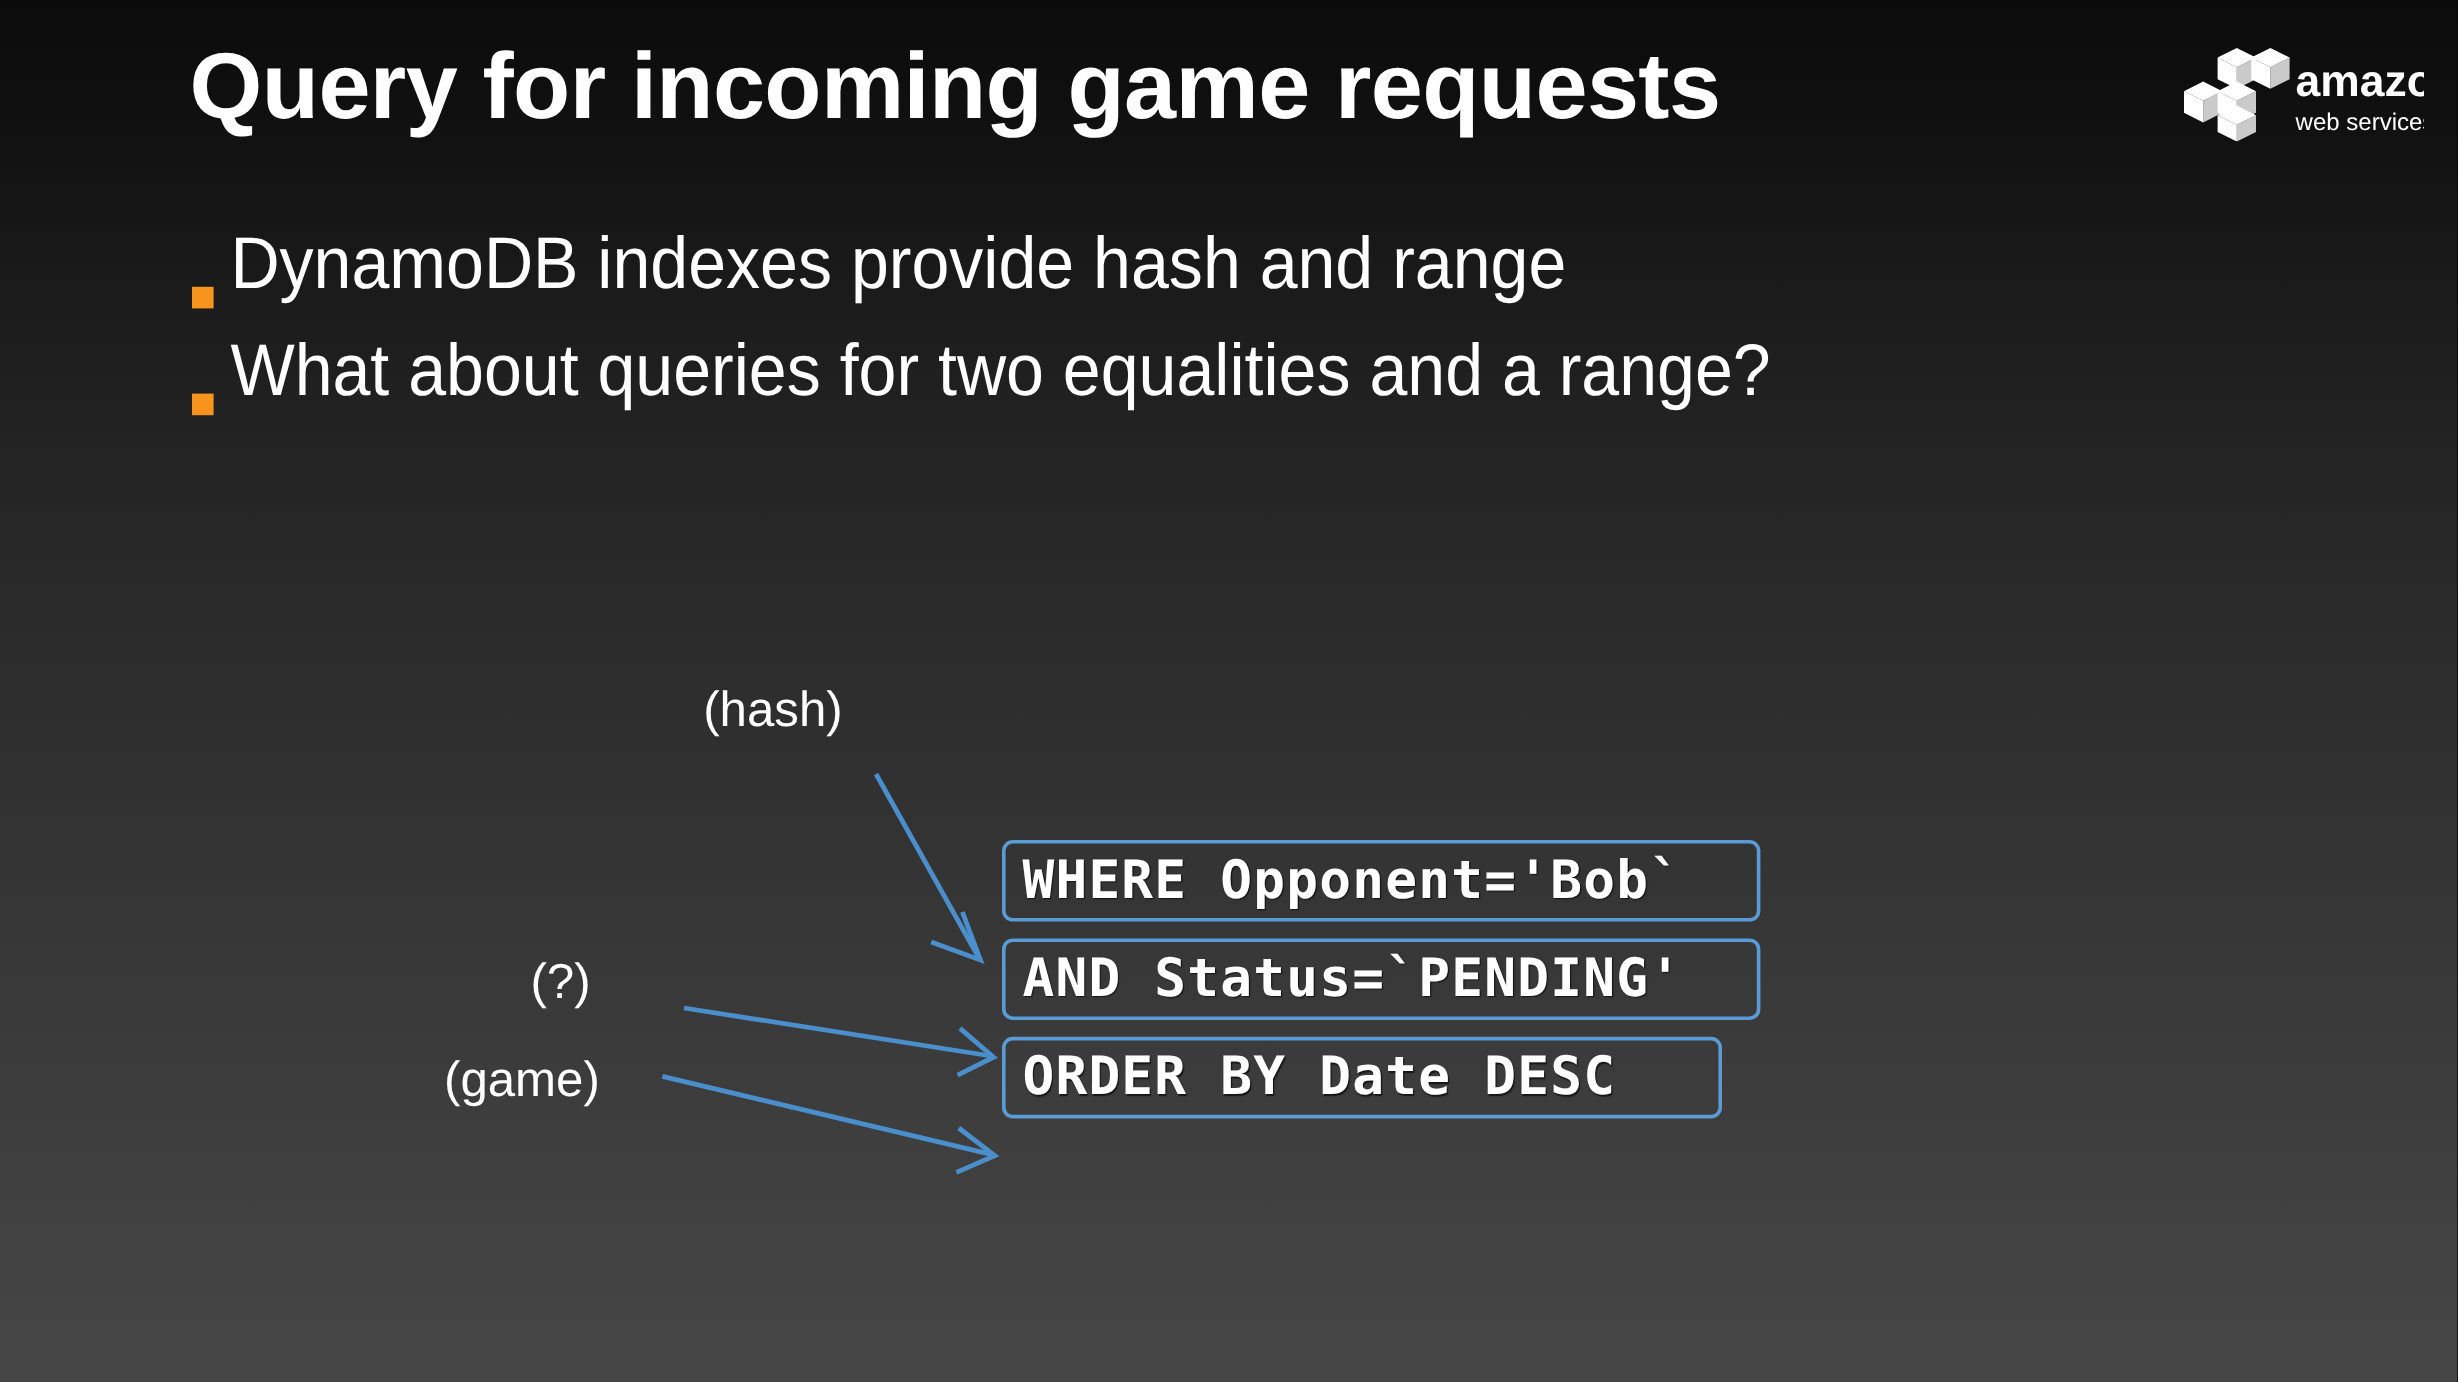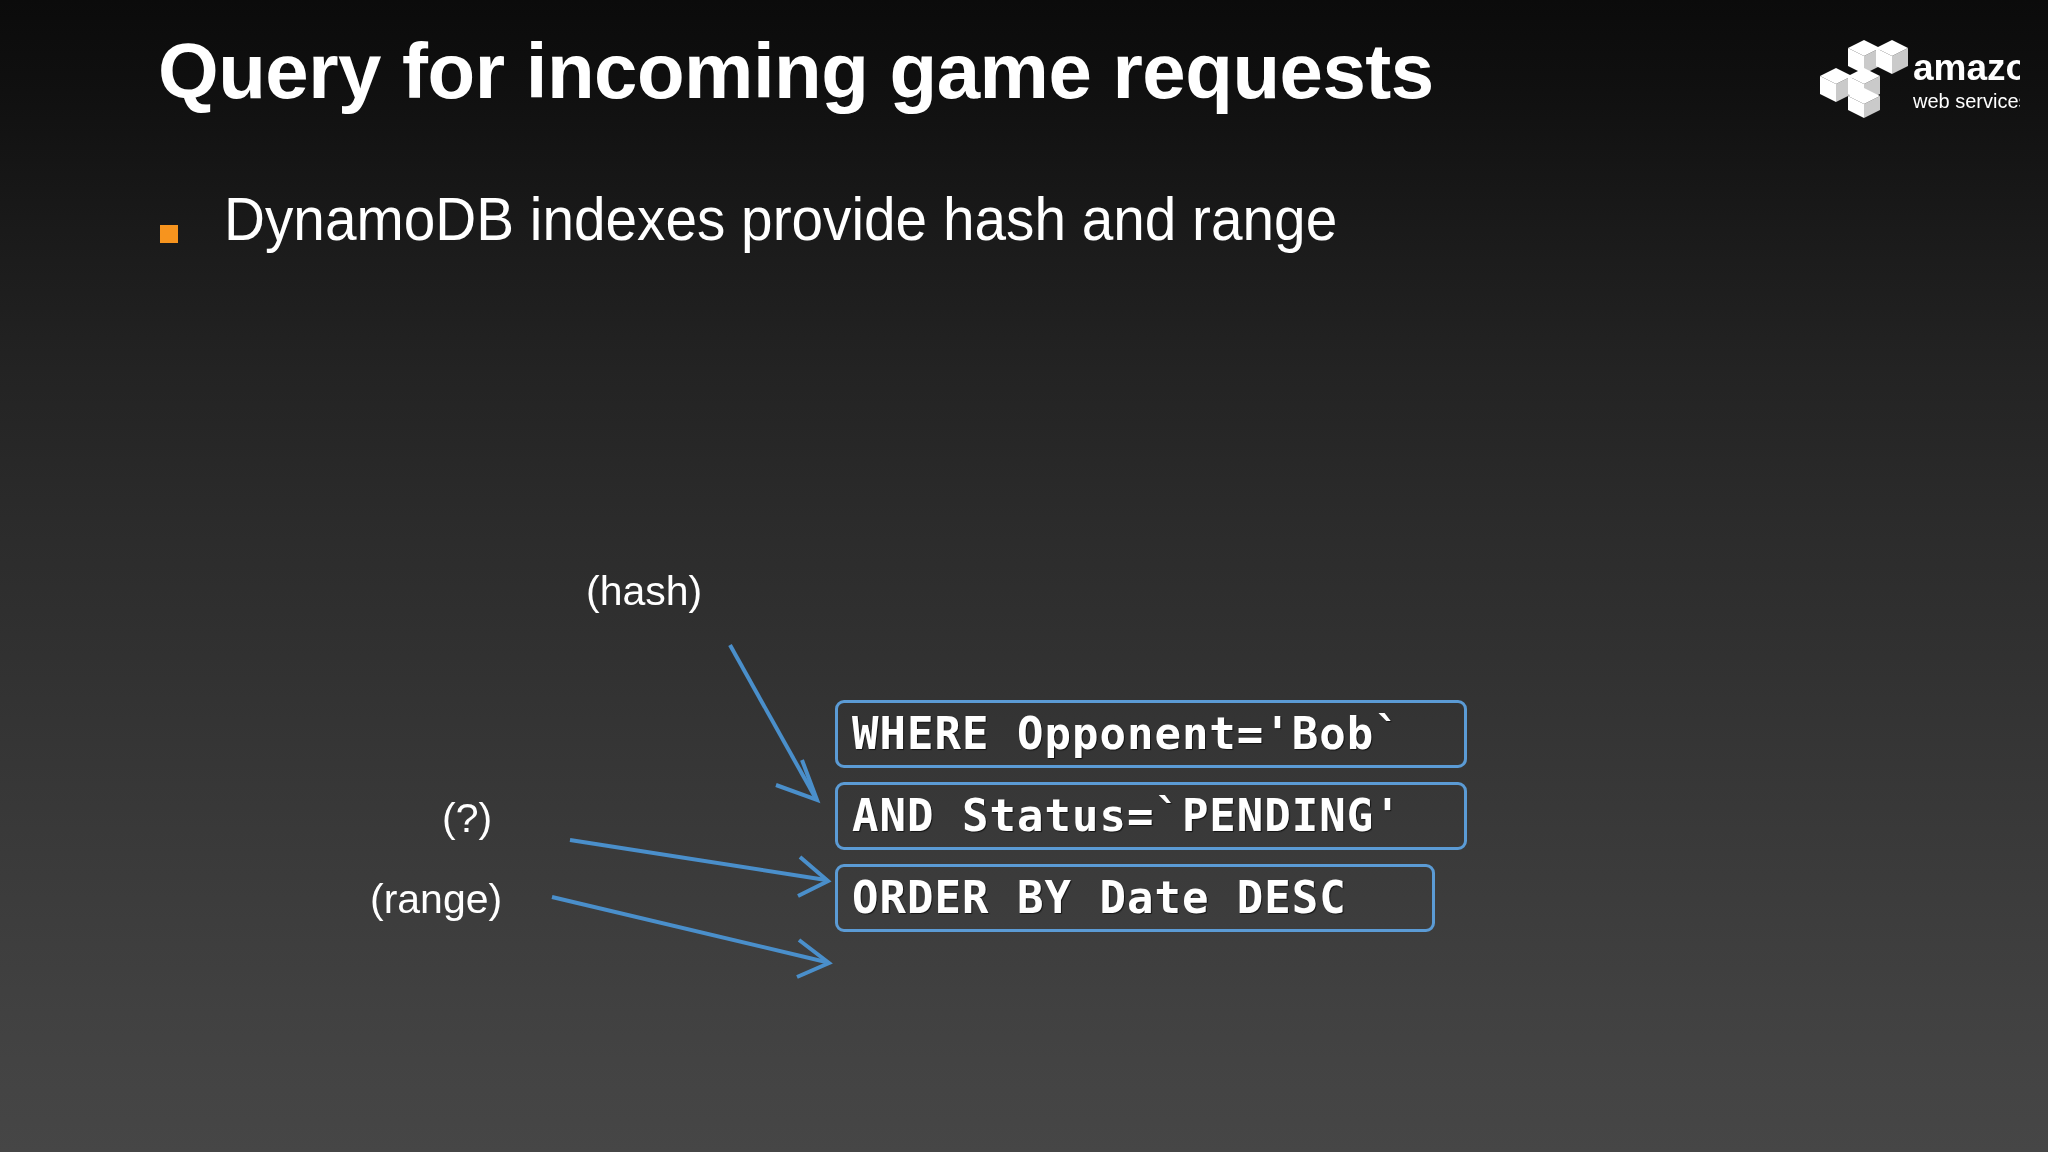--- a/index.html
+++ b/index.html
@@ -54,23 +54,22 @@
 
   
   #bullets {
     position: absolute;
     left: 160px;
     top: 182px;
     width: 1820px;
   }
   .bullet-row {
     display: flex;
-    align-items: center;
+    align-items: flex-end;
     margin-bottom: 14px;
-    gap: 32px;
   }
   .bullet-marker {
     width: 18px;
     height: 18px;
     background: #F7941E;
     margin-top: 28px;
     margin-right: 14px;
     flex: 0 0 auto;
   }
   .bullet-text {
@@ -181,20 +180,24 @@
       <text x="118" y="50" font-family="Liberation Sans, sans-serif" font-size="37" font-weight="bold" fill="#ffffff">amazon</text>
       <text x="118" y="78" font-family="Liberation Sans, sans-serif" font-size="20" fill="#ffffff">web services</text>
     </svg>
   </div>
 
   <div id="bullets">
     <div class="bullet-row">
       <span class="bullet-marker"></span>
       <span class="bullet-text">DynamoDB indexes provide hash and range</span>
     </div>
+    <div class="bullet-row">
+      <span class="bullet-marker"></span>
+      <span class="bullet-text">What about queries for two equalities and a range?</span>
+    </div>
   </div>
 
   <svg id="diagram" viewBox="0 0 2048 1152" xmlns="http://www.w3.org/2000/svg">
 
     <g stroke="#4A8FCB" stroke-width="4" fill="none">
       <line x1="730" y1="645" x2="815" y2="797"></line>
       <polyline points="776,785 817,800 802,760"></polyline>
     </g>
 
     <g stroke="#4A8FCB" stroke-width="4" fill="none">
@@ -203,21 +206,21 @@
     </g>
 
     <g stroke="#4A8FCB" stroke-width="4" fill="none">
       <line x1="552" y1="897" x2="826" y2="962"></line>
       <polyline points="799,940 829,963 797,977"></polyline>
     </g>
   </svg>
 
   <div class="annot" id="annot-hash">(hash)</div>
   <div class="annot" id="annot-q">(?)</div>
-  <div class="annot" id="annot-range">(range)</div>
+  <div class="annot" id="annot-range">(game)</div>
 
   <div id="sql">
     <div class="sql-line sql-box" id="sql-box-where">WHERE Opponent='Bob`</div>
     <div class="sql-line sql-box" id="sql-box-and">AND Status=`PENDING'</div>
     <div class="sql-line sql-box" id="sql-box-order">ORDER BY Date DESC</div>
   </div>
 
 </div>
 
 </body></html>

